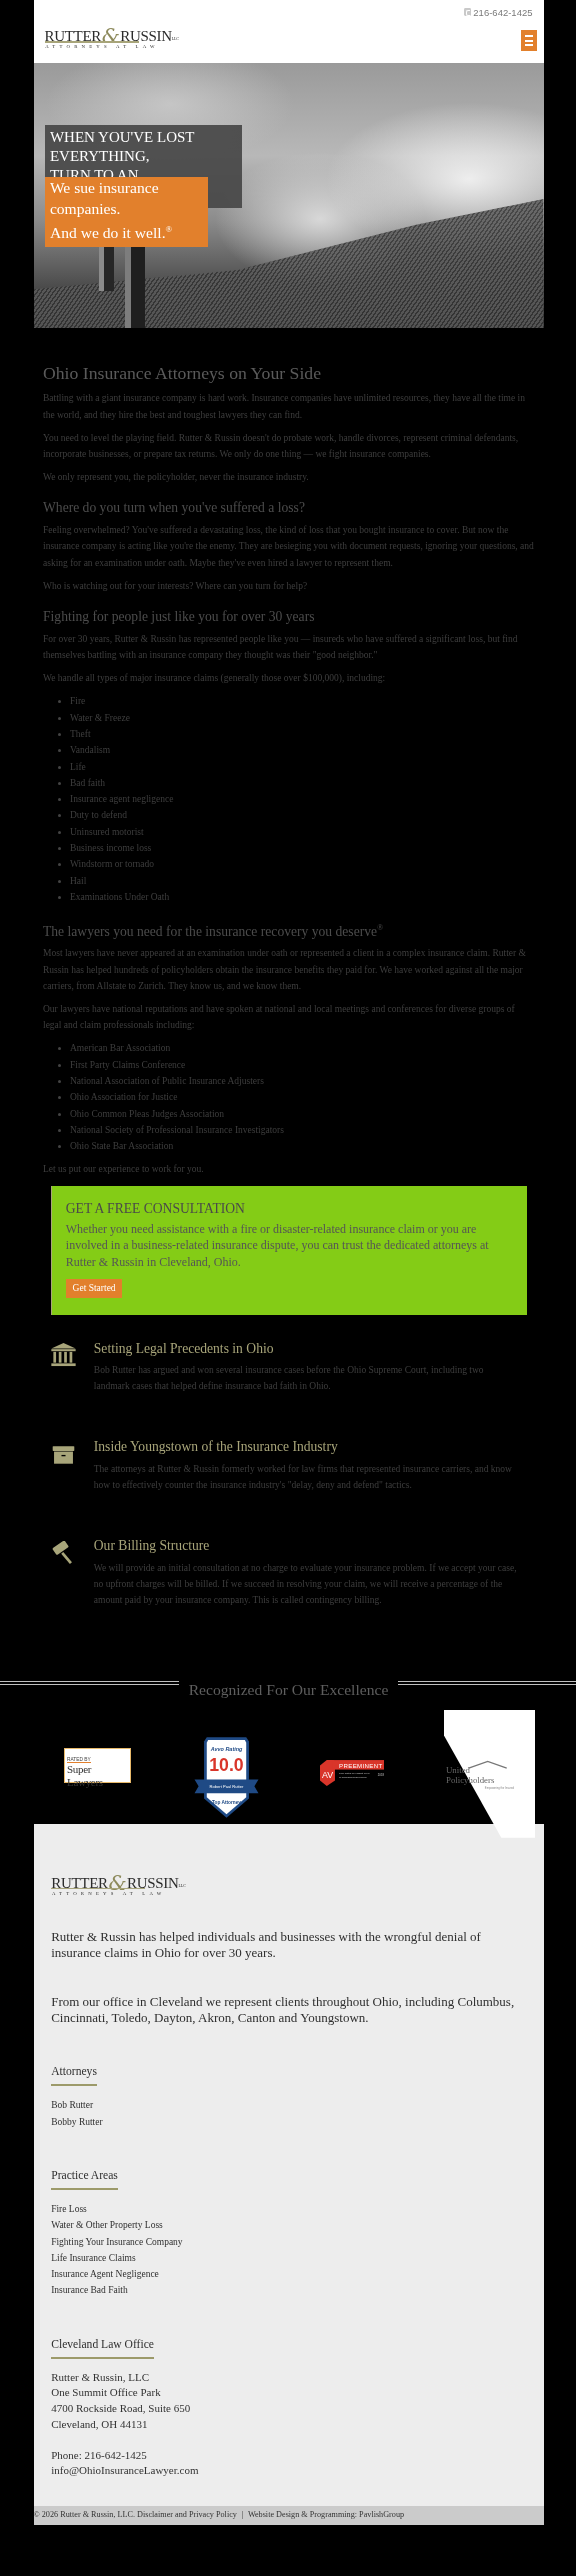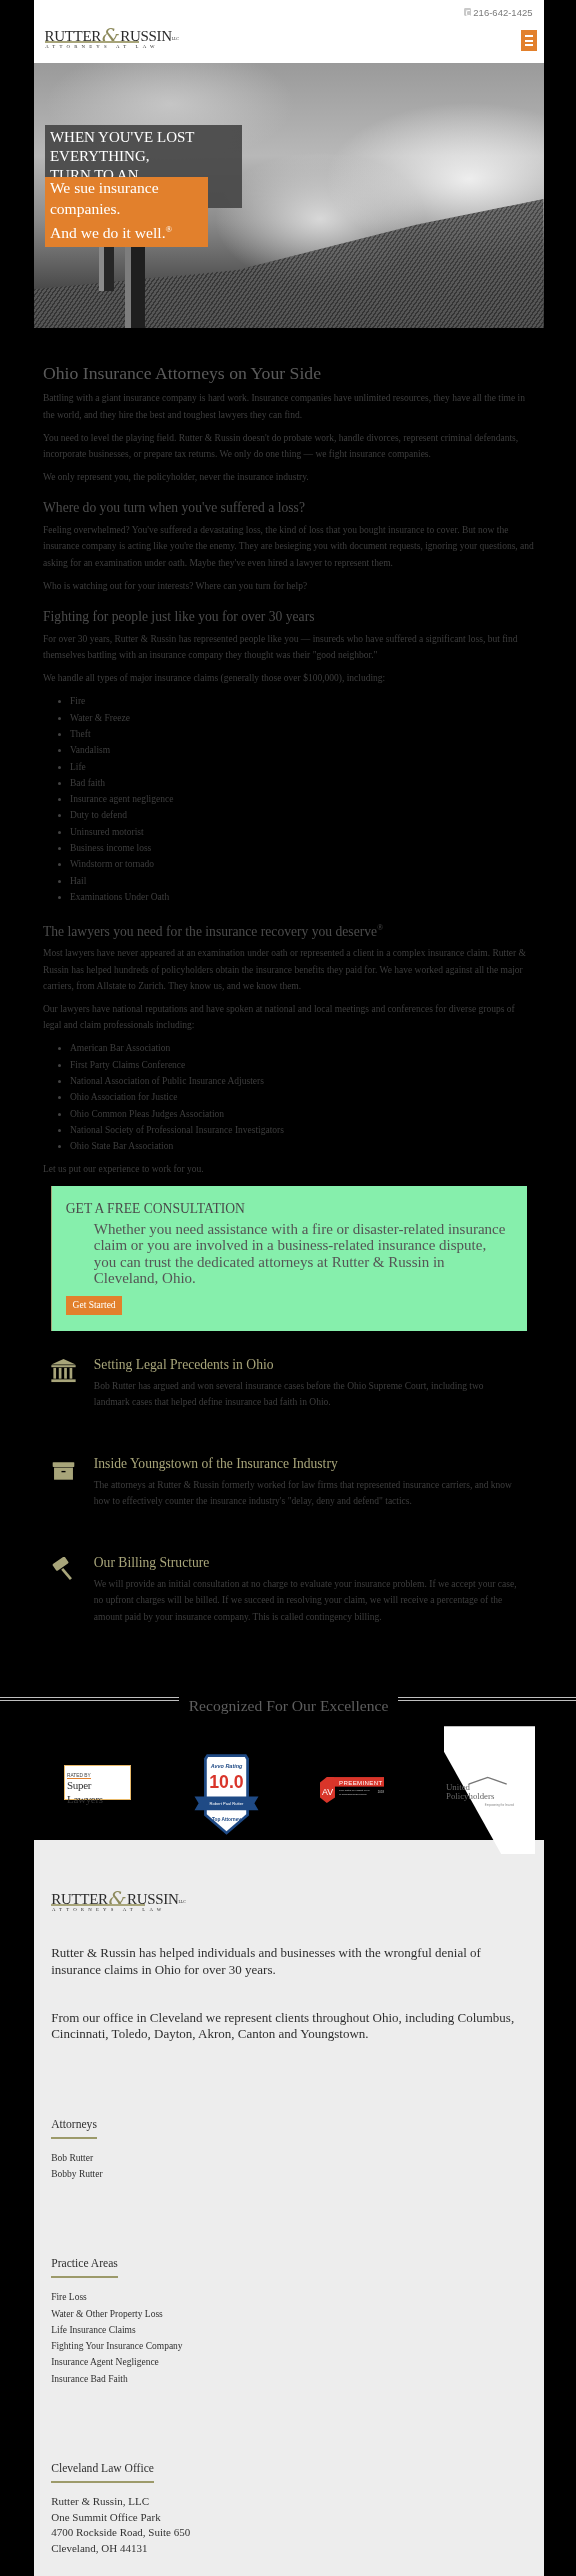--- a/index.html
+++ b/index.html
@@ -92,25 +92,25 @@
       font-family: "Liberation Serif", serif; line-height: 17.7px;
     }
     .content h2 sup { font-size: 8.2px; }
     .content p { font-size: 9.5px; line-height: 16.3px; color: #3e3e3e; margin-bottom: 6.8px; }
     .content ul { margin: 0 0 6.8px 27px; list-style: disc; }
     .content li { font-size: 9.5px; line-height: 16.3px; color: #3e3e3e; }
     .content li::marker { color: #444; }
 
     
     .cta {
-      width: 476px; margin: 8.2px auto 0 auto; background: #86efac;
+      width: 476px; margin: 8.2px auto 0 auto; background: #84cc16;
       border-left: 1.4px solid #a8a57a; padding: 15px 14.3px 16.3px 14.3px;
     }
     .cta h3 { font-weight: normal; font-size: 13.6px; color: #4a4a4a; margin-bottom: 4.1px; font-family: "Liberation Serif", serif; }
-    .cta p { font-size: 15px; line-height: 16.3px; color: #555; margin-bottom: 9.5px; margin-left: 28px; }
+    .cta p { font-size: 12px; line-height: 16.3px; color: #555; margin-bottom: 9.5px; }
     .cta-btn {
       display: inline-block; background: #e2802c; color: #fff; font-size: 9.5px;
       padding: 4.1px 6.8px 4.8px 6.8px; border: none; font-family: "Liberation Serif", serif; cursor: pointer;
     }
 
     
     .features { width: 510px; margin: 0 auto; padding: 26px 0 13.6px 0; }
     .feature { display: flex; padding: 0 0 0 16.3px; margin-bottom: 45px; }
     .feature-icon { width: 33px; flex: 0 0 33px; padding-top: 2.7px; }
     .feature-body { padding-left: 11px; padding-right: 27px; }
@@ -131,21 +131,21 @@
     .badge-av { left: 320px; top: 52px; width: 64px; height: 26px; }
     .badge-up { left: 444px; top: 1.4px; width: 91px; height: 128px; background: #fff; clip-path: polygon(0 0, 100% 0, 100% 100%, 63% 100%, 0 20%); }
     .badge-up-inner { position: absolute; left: 446px; top: 58px; width: 68px; }
     .up-text { font-family: "Liberation Serif", serif; font-size: 8.8px; color: #666; line-height: 9.5px; }
     .up-sub { font-family: "Liberation Sans", sans-serif; font-size: 2.7px; color: #888; text-align: right; margin-top: 2px; }
 
     
     .footer-panel { width: 510px; margin: 0 auto; background: #ededed; padding: 35px 16.3px 27px 17.7px; }
     .footer-logo { position: relative; width: 109px; height: 38px; margin-bottom: 11px; }
     .footer-panel p.fp { font-size: 13px; line-height: 16.3px; color: #2f2f2f; margin-bottom: 6.8px; margin-top: 32px; }
-    .fh { font-size: 11.6px; color: #2f2f2f; font-family: "Liberation Serif", serif; display: inline-block; padding-bottom: 6.1px; border-bottom: 2px solid #9c9a6a; margin-bottom: 11px; font-weight: normal; margin-top: 36px; }
+    .fh { font-size: 11.6px; color: #2f2f2f; font-family: "Liberation Serif", serif; display: inline-block; padding-bottom: 6.1px; border-bottom: 2px solid #9c9a6a; margin-bottom: 11px; font-weight: normal; }
     .fsec { margin-top: 39px; }
     .flink { display: block; font-size: 9.5px; line-height: 16.3px; color: #2f2f2f; text-decoration: none; }
     .faddr { font-size: 11px; line-height: 15.6px; color: #333; }
     .faddr-gap { height: 15.6px; }
     .copyright { width: 510px; margin: 0 auto; background: #cbcbcb; height: 19px; padding: 4.1px 0 0 0; font-size: 8.2px; color: #333; white-space: nowrap; }
     .copyright a { color: #333; text-decoration: none; }
     .sep { margin: 0 2.7px; }
     .bottom-pad { height: 6.8px; background: #000; }
   </style>
 </head>
@@ -344,22 +344,22 @@
     <div class="fsec">
       <div class="fh">Attorneys</div>
       <a class="flink">Bob Rutter</a>
       <a class="flink">Bobby Rutter</a>
     </div>
 
     <div class="fsec">
       <div class="fh">Practice Areas</div>
       <a class="flink">Fire Loss</a>
       <a class="flink">Water &amp; Other Property Loss</a>
+      <a class="flink">Fighting Your Insurance Company</a>
       <a class="flink">Life Insurance Claims</a>
-      <a class="flink">Fighting Your Insurance Company</a>
       <a class="flink">Insurance Agent Negligence</a>
       <a class="flink">Insurance Bad Faith</a>
     </div>
 
     <div class="fsec">
       <div class="fh">Cleveland Law Office</div>
       <div class="faddr">Rutter &amp; Russin, LLC</div>
       <div class="faddr">One Summit Office Park</div>
       <div class="faddr">4700 Rockside Road, Suite 650</div>
       <div class="faddr">Cleveland, OH 44131</div>

